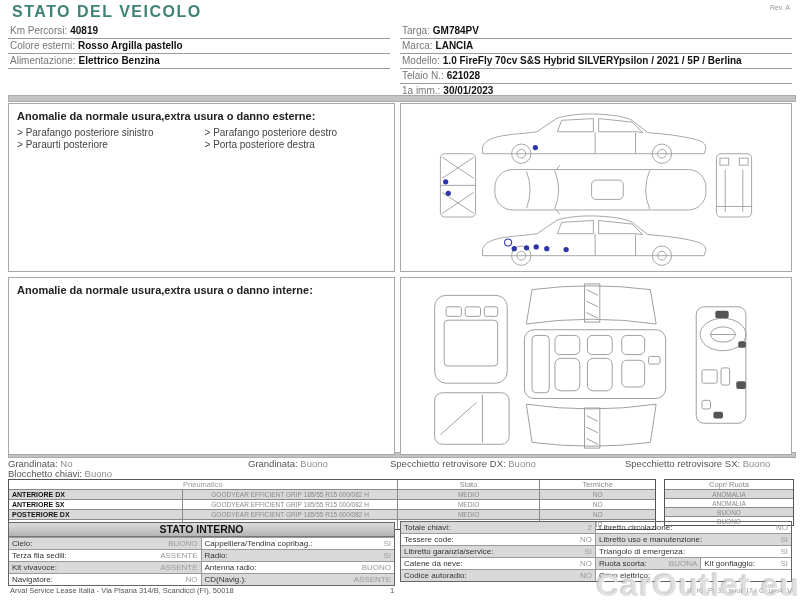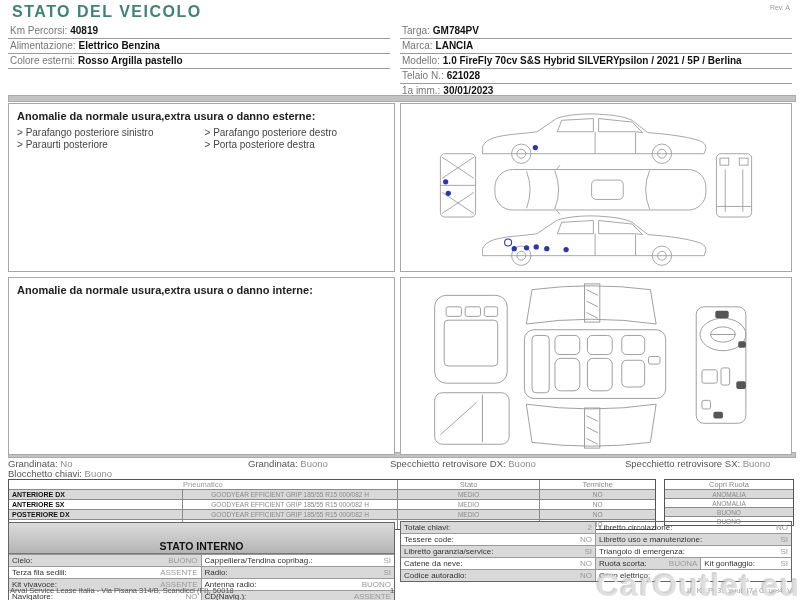--- a/index.html
+++ b/index.html
@@ -58,21 +58,21 @@
   .gray{background:#d9d9d9;}
   .copri-table{position:absolute;left:664px;top:479px;width:130px;border:1px solid #555;box-sizing:border-box;font-size:6.5px;}
   .c-row{border-top:1px solid #8a8a8a;height:9px;line-height:7px;padding:1px 2px;text-align:center;color:#8a8a8a;box-sizing:border-box;overflow:hidden;}
   .c-row:first-child{border-top:none;}
 
   
   .panel{position:absolute;border:1px solid #666;box-sizing:border-box;font-size:8px;}
   .panel.left{left:8px;top:522px;width:387px;}
   .panel.right{left:400px;top:521px;width:392px;}
   .panel-head{background:linear-gradient(180deg,#dcdcdc,#b4b4b4);border-bottom:1px solid #777;
-    font-weight:bold;font-size:10.5px;text-align:center;color:#111;padding:17px 0 1px 0;height:12px;line-height:12px;}
+    font-weight:bold;font-size:10.5px;text-align:center;color:#111;padding:0 0 1px 0;height:12px;line-height:12px;}
   .p-row{display:flex;border-top:1px solid #9a9a9a;}
   .p-row:first-of-type{border-top:none;}
   .p-cell{box-sizing:border-box;display:flex;justify-content:space-between;border-right:1px solid #9a9a9a;
     padding:1px 3px;height:11px;line-height:9px;overflow:hidden;white-space:nowrap;}
   .p-cell:last-child{border-right:none;}
   .p-cell .lbl{color:#333;}
   .p-cell .val{color:#9a9a9a;margin-left:4px;}
   .cw50{width:50%;gap:24px;}
   .cw27{width:27%;}
   .cw23{width:23%;}
@@ -93,24 +93,24 @@
 <div class="page">
 
   <div class="title">STATO DEL VEICOLO</div>
   <div class="rev">Rev. A</div>
 
   <div class="info-col left">
     <div class="info-row">
       <span class="lbl">Km Percorsi:</span><span class="val">40819</span>
     </div>
     <div class="info-row">
+      <span class="lbl">Colore esterni:</span><span class="val">Rosso Argilla pastello</span>
+    </div>
+    <div class="info-row">
       <span class="lbl">Alimentazione:</span><span class="val">Elettrico Benzina</span>
-    </div>
-    <div class="info-row">
-      <span class="lbl">Colore esterni:</span><span class="val">Rosso Argilla pastello</span>
     </div>
   </div>
 
   <div class="info-col right">
     <div class="info-row">
       <span class="lbl">Targa:</span><span class="val">GM784PV</span>
     </div>
     <div class="info-row">
       <span class="lbl">Marca:</span><span class="val">LANCIA</span>
     </div>

